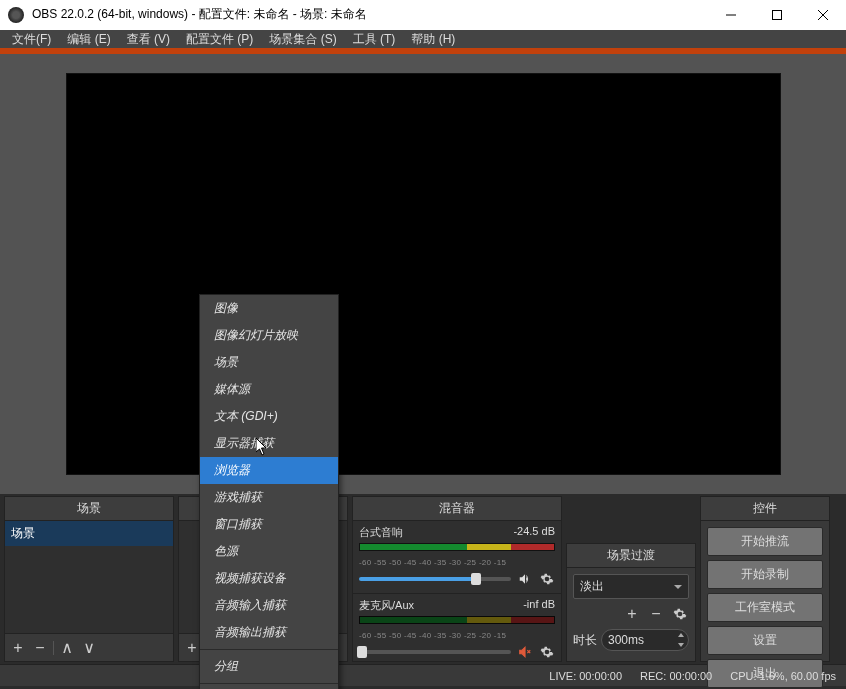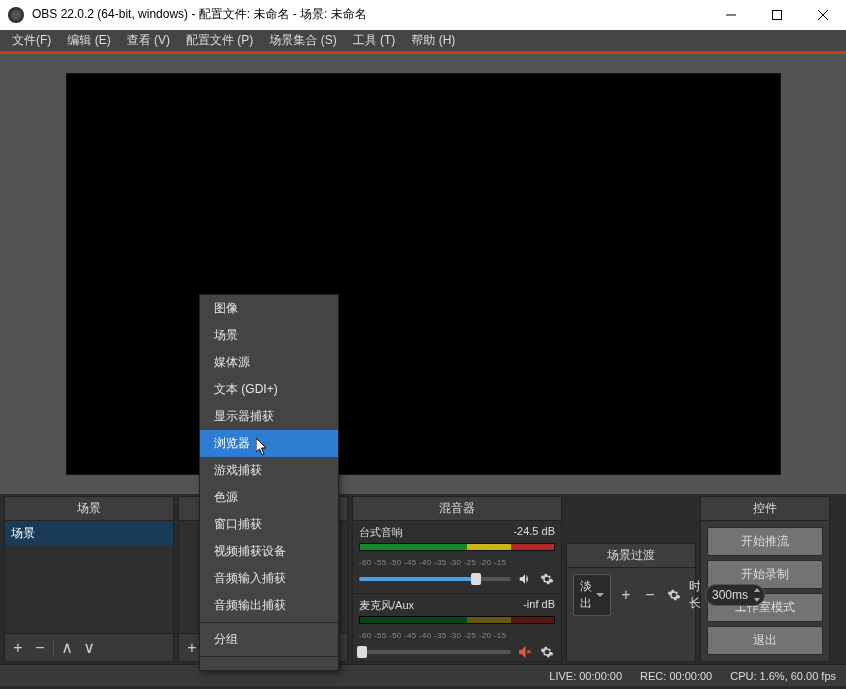--- a/index.html
+++ b/index.html
@@ -7,21 +7,21 @@
 
 
 .titlebar { height: 30px; background: #fff; display: flex; align-items: center; padding: 0 0 1px 8px; color: #000; }
 .titlebar .obs-icon { width: 16px; height: 16px; border-radius: 50%; background: radial-gradient(circle at 50% 50%, #555 30%, #222 70%); margin-right: 8px; }
 .titlebar .title-text { flex: 1; font-size: 12px; }
 .win-controls { display: flex; }
 .win-btn { width: 46px; height: 30px; display: flex; align-items: center; justify-content: center; }
 .win-btn svg { width: 10px; height: 10px; }
 
 
-.menubar { height: 24px; background: #444; display: flex; align-items: center; padding: 0 4px; border-bottom: 3px solid #c2410c; }
+.menubar { height: 24px; background: #444; display: flex; align-items: center; padding: 0 4px; border-bottom: 6px solid #c2410c; }
 .menubar .menu-item { padding: 4px 8px; font-size: 12px; color: #ddd; }
 
 
 .preview-area { height: 440px; background: #535353; display: flex; align-items: center; justify-content: center; position: relative; }
 .preview-canvas { width: 715px; height: 402px; background: #000; border: 1px solid #111; }
 
 
 .docks { display: flex; height: 170px; background: #2b2b2b; gap: 4px; padding: 2px 4px 2px 4px; }
 .dock { display: flex; flex-direction: column; background: #393939; border: 1px solid #222; }
 .dock-header { text-align: center; padding: 3px 0; font-size: 12px; color: #ddd; border-bottom: 1px solid #222; background: #3d3d3d; }
@@ -50,40 +50,40 @@
 .mixer-slider-row { display: flex; align-items: center; gap: 6px; margin-top: 4px; }
 .mixer-slider { flex: 1; height: 4px; background: linear-gradient(to right, #4aa0e6 0%, #4aa0e6 78%, #555 78%, #555 100%); border-radius: 2px; position: relative; }
 .mixer-slider::after { content:""; position:absolute; right: 20%; top: -4px; width: 10px; height: 12px; background:#ddd; border-radius:2px; }
 .mixer-slider.zero { background: #555; }
 .mixer-slider.zero::after { right: auto; left: -2px; }
 .mixer-icon { width: 16px; height: 16px; display:flex; align-items:center; justify-content:center; }
 .mixer-icon.muted { color: #e05a3a; }
 .mixer-icon.gear { color: #ccc; }
 
 
-.trans-body { padding: 6px; display: flex; flex-direction: row; gap: 6px; }
+.trans-body { padding: 6px; display: flex; flex-direction: column; gap: 6px; }
 .select-box { background: #2a2a2a; border: 1px solid #555; padding: 3px 18px 3px 6px; color: #ddd; font-size: 12px; position: relative; border-radius: 2px; }
 .select-box::after { content: ""; position: absolute; right: 6px; top: 50%; transform: translateY(-50%); border-left: 4px solid transparent; border-right: 4px solid transparent; border-top: 4px solid #aaa; }
 .trans-icons-row { display: flex; justify-content: flex-end; gap: 6px; align-items: center; }
 .trans-duration-row { display: flex; align-items: center; gap: 4px; }
 .trans-duration-row .label { font-size: 12px; color: #ddd; }
 .num-input { flex:1; background: #2a2a2a; border: 1px solid #555; padding: 3px 16px 3px 6px; color: #ddd; font-size: 12px; border-radius: 11px; position: relative; }
 .num-input::after { content:""; position:absolute; right:4px; top:3px; width:0;height:0;border-left:3px solid transparent;border-right:3px solid transparent;border-bottom:4px solid #aaa; }
 .num-input::before { content:""; position:absolute; right:4px; bottom:3px; width:0;height:0;border-left:3px solid transparent;border-right:3px solid transparent;border-top:4px solid #aaa; }
 
 
 .controls-body { display: flex; flex-direction: column; padding: 6px 6px; gap: 4px; }
 .ctrl-btn { background: #737373; border: 1px solid #2a2a2a; padding: 5px 0; text-align: center; color: #ddd; font-size: 12px; border-radius: 2px; }
 
 
 .statusbar { height: 22px; background: #393939; display: flex; align-items: center; justify-content: flex-end; padding: 0 10px; gap: 18px; font-size: 11px; color: #ddd; border-top: 1px solid #222; }
 
 
 .context-menu { position: absolute; left: 199px; top: 294px; width: 140px; background: #444; border: 1px solid #222; box-shadow: 2px 2px 6px rgba(0,0,0,0.5); z-index: 100; }
-.ctx-item { padding: 5px 14px; font-size: 12px; color: #e5e5e5; display:flex; align-items:center; justify-content:space-between; }
+.ctx-item { padding: 5px 14px; font-size: 12px; color: #e5e5e5; display:flex; align-items:center; justify-content:space-between;font-style:italic; }
 .ctx-item.selected { background: #2d7dd2; color: #fff; }
 .ctx-sep { height: 1px; background: #2a2a2a; margin: 3px 0; }
 
 
 .cursor { position: absolute; left: 256px; top: 438px; z-index: 200; pointer-events:none; }
 .cursor svg { width: 14px; height: 18px; }
 
 .gear-svg { width: 14px; height:14px; }
 .speaker-svg { width: 14px; height: 14px; }
 </style>
@@ -228,41 +228,43 @@
       </div>
     </div>
   </div>
 
   <div class="dock controls">
     <div class="dock-header">控件</div>
     <div class="controls-body">
       <div class="ctrl-btn">开始推流</div>
       <div class="ctrl-btn">开始录制</div>
       <div class="ctrl-btn">工作室模式</div>
+      <div class="ctrl-btn">设置</div>
       <div class="ctrl-btn">退出</div>
     </div>
   </div>
 </div>
 
 <div class="statusbar">
   <span>LIVE: 00:00:00</span>
   <span>REC: 00:00:00</span>
   <span>CPU: 1.6%, 60.00 fps</span>
 </div>
 
 <div class="context-menu">
   <div class="ctx-item">图像</div>
+  <div class="ctx-item">图像幻灯片放映</div>
   <div class="ctx-item">场景</div>
   <div class="ctx-item">媒体源</div>
   <div class="ctx-item">文本 (GDI+)</div>
   <div class="ctx-item">显示器捕获</div>
   <div class="ctx-item selected">浏览器</div>
   <div class="ctx-item">游戏捕获</div>
+  <div class="ctx-item">窗口捕获</div>
   <div class="ctx-item">色源</div>
-  <div class="ctx-item">窗口捕获</div>
   <div class="ctx-item">视频捕获设备</div>
   <div class="ctx-item">音频输入捕获</div>
   <div class="ctx-item">音频输出捕获</div>
   <div class="ctx-sep"></div>
   <div class="ctx-item">分组</div>
   <div class="ctx-sep"></div>
   <div class="ctx-item">
     
     
   </div>

